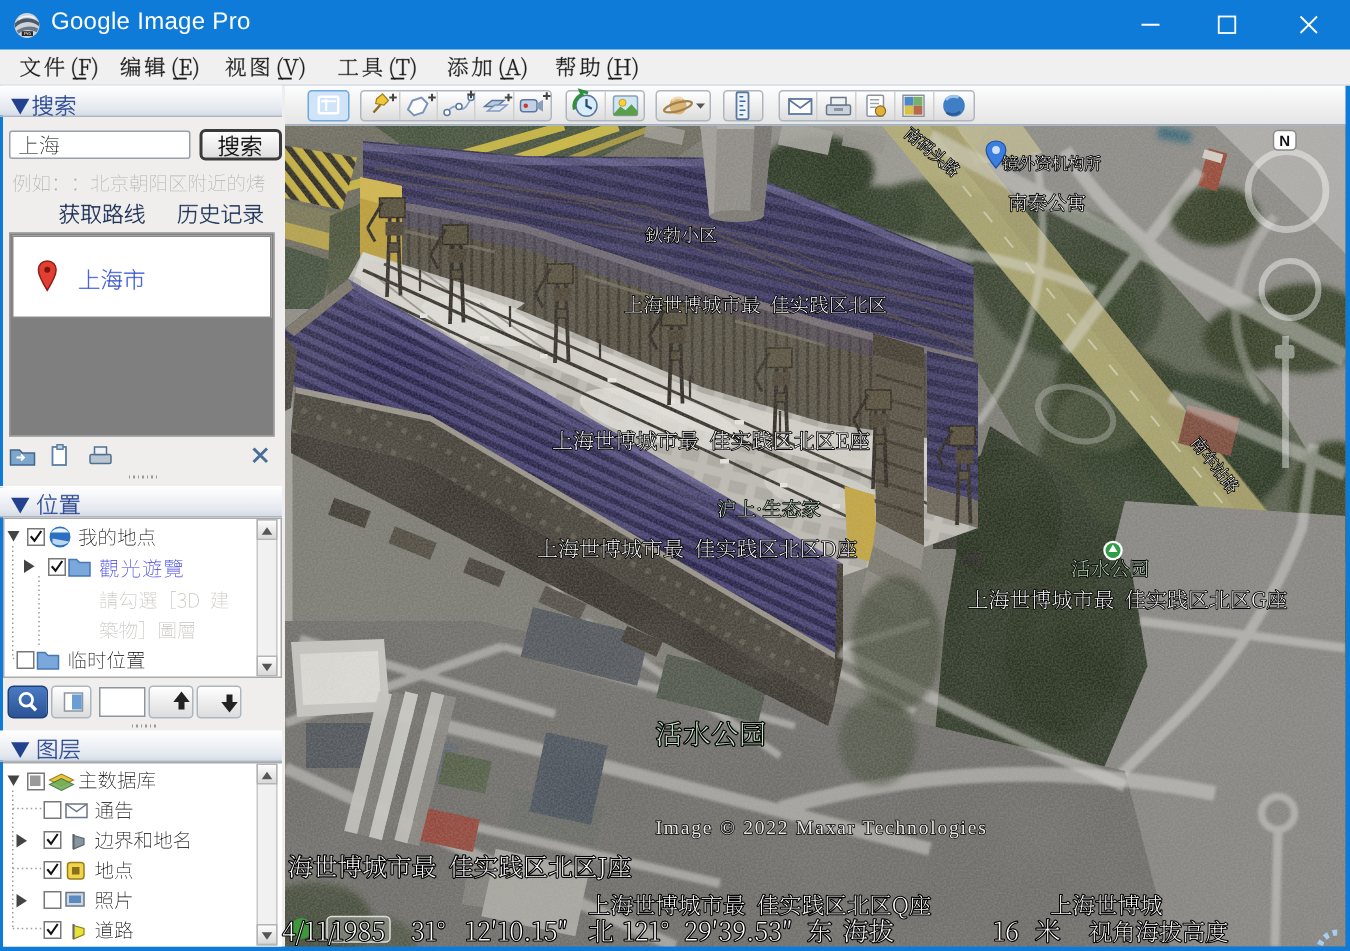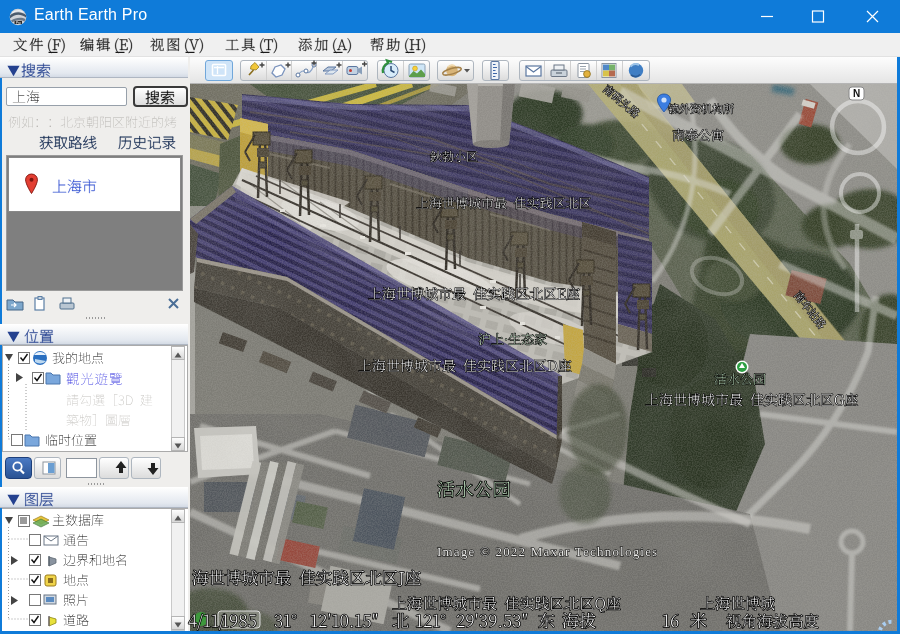--- a/index.html
+++ b/index.html
@@ -17,21 +17,21 @@
 <body>
 <div class="abs" id="title"></div>
 <svg class="abs" style="left:9px;top:8px" width="18" height="18" viewBox="0 0 18 18">
 <circle cx="9" cy="9" r="8.3" fill="#cfd3d8"></circle>
 <path d="M1 7.5 C5 3.5,12 3,17 7 L17 9.5 C11 5,5 6.5,1 10.5 Z" fill="#4a5a6c"></path>
 <path d="M2 12.5 C7 9,13 9,16.5 11 L15.5 13.5 C10 11,6 12,3.5 14.5 Z" fill="#6a7888"></path>
 <path d="M3 4.5 C6 2,11 1.5,14 3.5 L15 5 C10 2.5,6 3,3.8 5.5 Z" fill="#f2f4f6"></path>
 <rect x="5.5" y="12.8" width="7.5" height="3.2" fill="#2b2b2b"></rect>
 <text x="9.3" y="15.5" font-size="3" fill="#fff" text-anchor="middle" font-family="Liberation Sans">Pro</text>
 </svg>
-<div class="abs" style="left:34px;top:6px;font-size:16px;color:#fff;letter-spacing:.2px">Earth Earth Pro</div>
+<div class="abs" style="left:34px;top:6px;font-size:16px;color:#fff;letter-spacing:.2px">Google Image Pro</div>
 <svg class="abs" style="left:740px;top:0" width="160" height="33" viewBox="0 0 160 33">
 <path d="M21 16.5 h12" stroke="#fff" stroke-width="1.2"></path>
 <rect x="72.5" y="11" width="11" height="11" fill="none" stroke="#fff" stroke-width="1.2"></rect>
 <path d="M127 11 l11 11 M138 11 l-11 11" stroke="#fff" stroke-width="1.2"></path>
 </svg>
 <div class="abs" id="menu"></div>
 <div class="abs" id="tbar"></div>
 <div class="tb tbp" style="left:205px;top:60px;width:28px;"></div>
 <div class="tb" style="left:240px;top:60px;width:128px;"></div>
 <div class="tb" style="left:377px;top:60px;width:53px;"></div>

